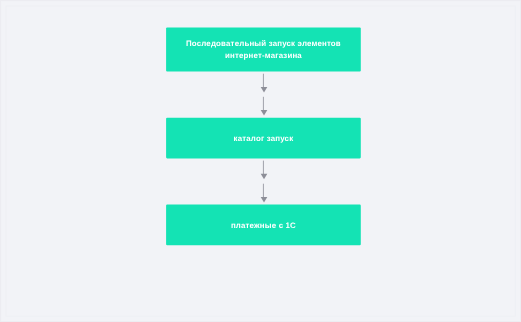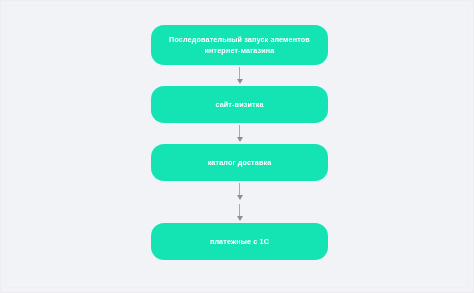--- a/index.html
+++ b/index.html
@@ -57,21 +57,21 @@
     color: #ffffff;
     display: flex;
     align-items: center;
     justify-content: flex-start;
     text-align: center;
     font-size: 7.2px;
     font-weight: bold;
     line-height: 1.55;
     letter-spacing: 0.15px;
     padding: 4px 10px;
-    border-radius: 13px;
+    border-radius: 1px;
   }
 
   .node.tall  { height: 40px; }
   .node.std   { height: 37px; }
 
   .node-label {
     display: block;
     width: 100%;
   }
 
@@ -110,31 +110,28 @@
 
     <div class="node tall">
       <span class="node-label">Последовательный запуск элементов интернет-магазина</span>
     </div>
 
     <div class="connector">
       <span class="stem"></span>
       <span class="head"></span>
     </div>
 
-    <div class="node std">
-      <span class="node-label">сайт-визитка</span>
-    </div>
 
     <div class="connector">
       <span class="stem"></span>
       <span class="head"></span>
     </div>
 
     <div class="node std">
-      <span class="node-label">каталог доставка</span>
+      <span class="node-label">каталог запуск</span>
     </div>
 
     <div class="connector">
       <span class="stem"></span>
       <span class="head"></span>
     </div>
 
 
     <div class="connector">
       <span class="stem"></span>

